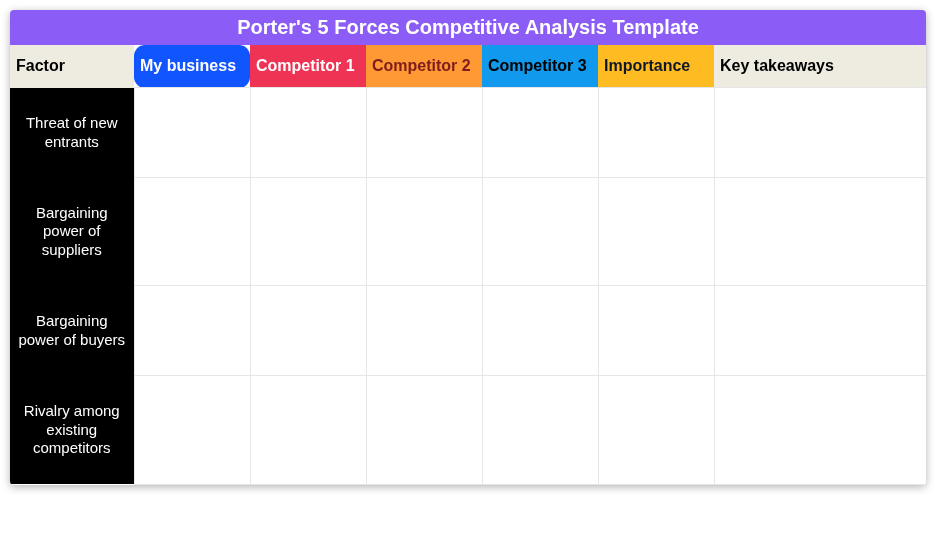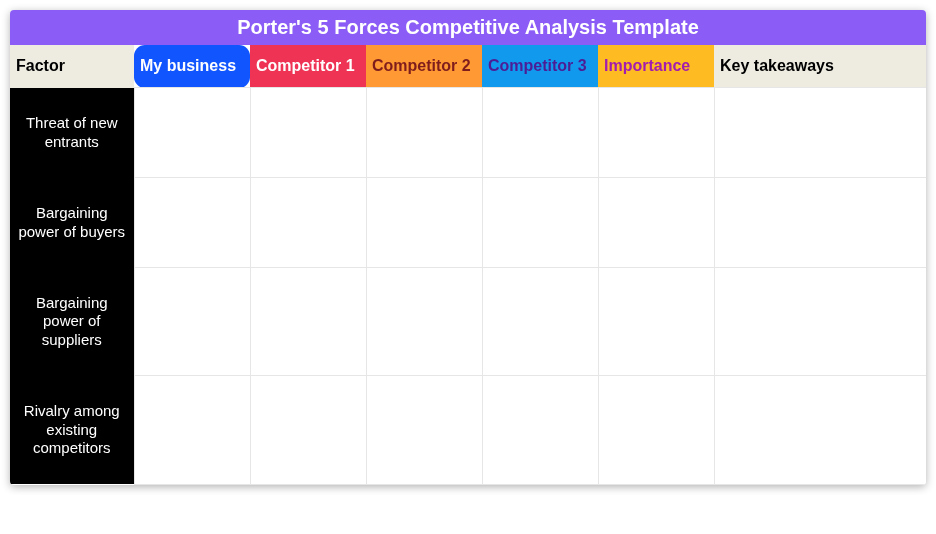--- a/index.html
+++ b/index.html
@@ -51,25 +51,25 @@
     .header-comp1 {
       background: #ee3355;
       color: #ffffff;
     }
     .header-comp2 {
       background: #ff9933;
       color: #7f1d1d;
     }
     .header-comp3 {
       background: #1199ee;
-      color: #4c1d95;
+      color: #000000;
     }
     .header-importance {
       background: #ffbb22;
-      color: #a21caf;
+      color: #0f172a;
     }
     .header-takeaways {
       background: #eeece1;
       color: #000000;
       margin-left: 43px;
     }
     .row-label {
       background: #000000;
       color: #ffffff;
       text-align: center;
@@ -119,30 +119,30 @@
     <tr>
       <td class="row-label">Threat of new entrants</td>
       <td class="data-cell"></td>
       <td class="data-cell"></td>
       <td class="data-cell"></td>
       <td class="data-cell"></td>
       <td class="data-cell"></td>
       <td class="data-cell"></td>
     </tr>
     <tr>
-      <td class="row-label">Bargaining power of buyers</td>
+      <td class="row-label">Bargaining power of suppliers</td>
       <td class="data-cell"></td>
       <td class="data-cell"></td>
       <td class="data-cell"></td>
       <td class="data-cell"></td>
       <td class="data-cell"></td>
       <td class="data-cell"></td>
     </tr>
     <tr>
-      <td class="row-label">Bargaining power of suppliers</td>
+      <td class="row-label">Bargaining power of buyers</td>
       <td class="data-cell"></td>
       <td class="data-cell"></td>
       <td class="data-cell"></td>
       <td class="data-cell"></td>
       <td class="data-cell"></td>
       <td class="data-cell"></td>
     </tr>
     <tr>
       <td class="row-label">Rivalry among existing competitors</td>
       <td class="data-cell"></td>

